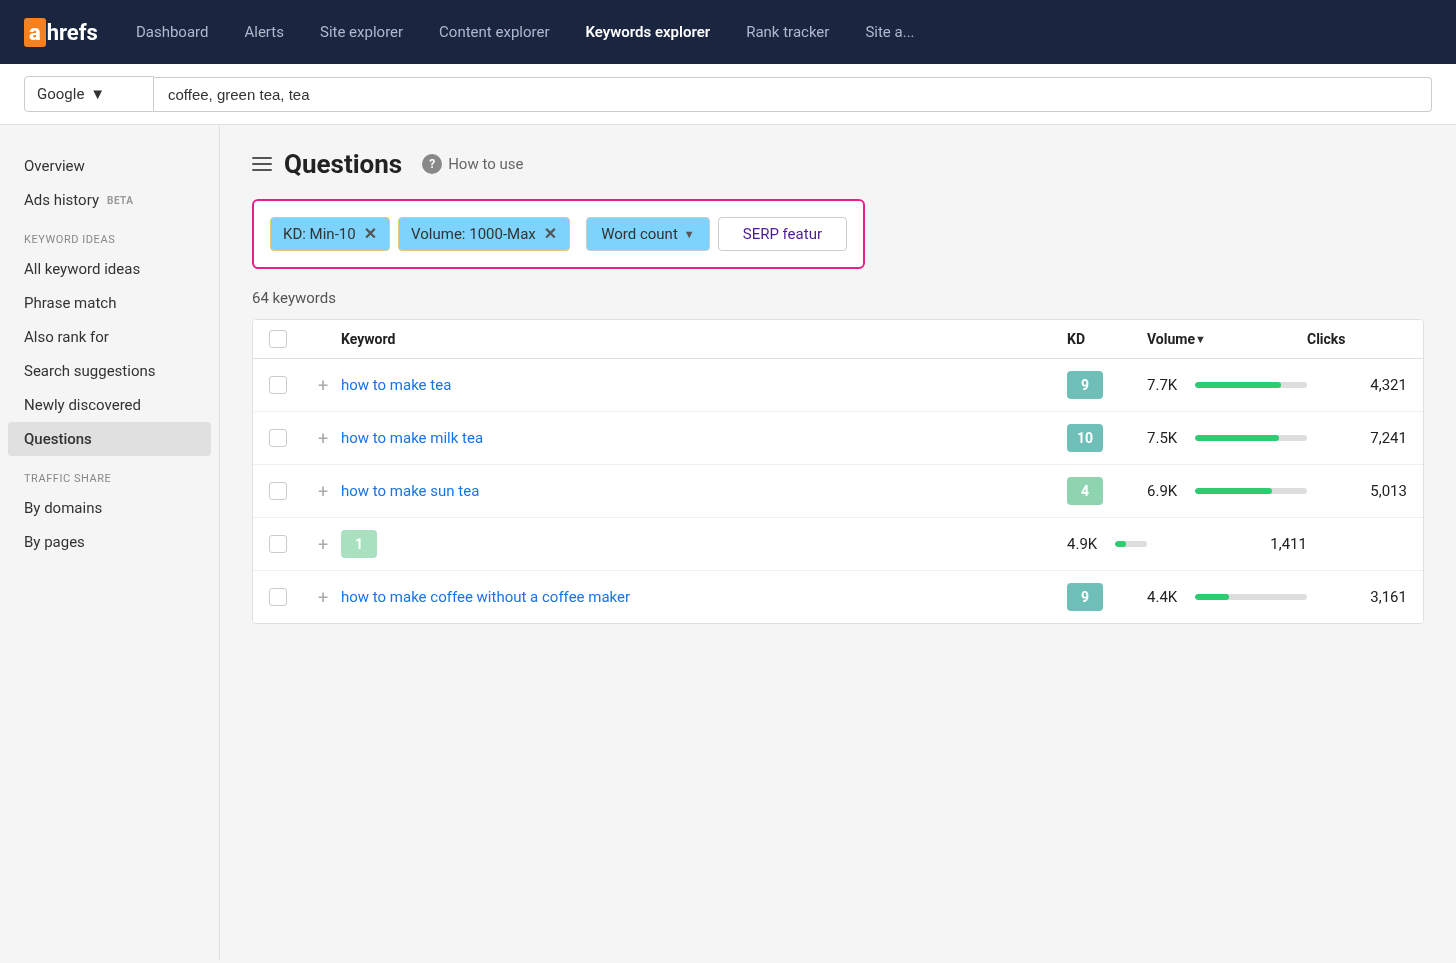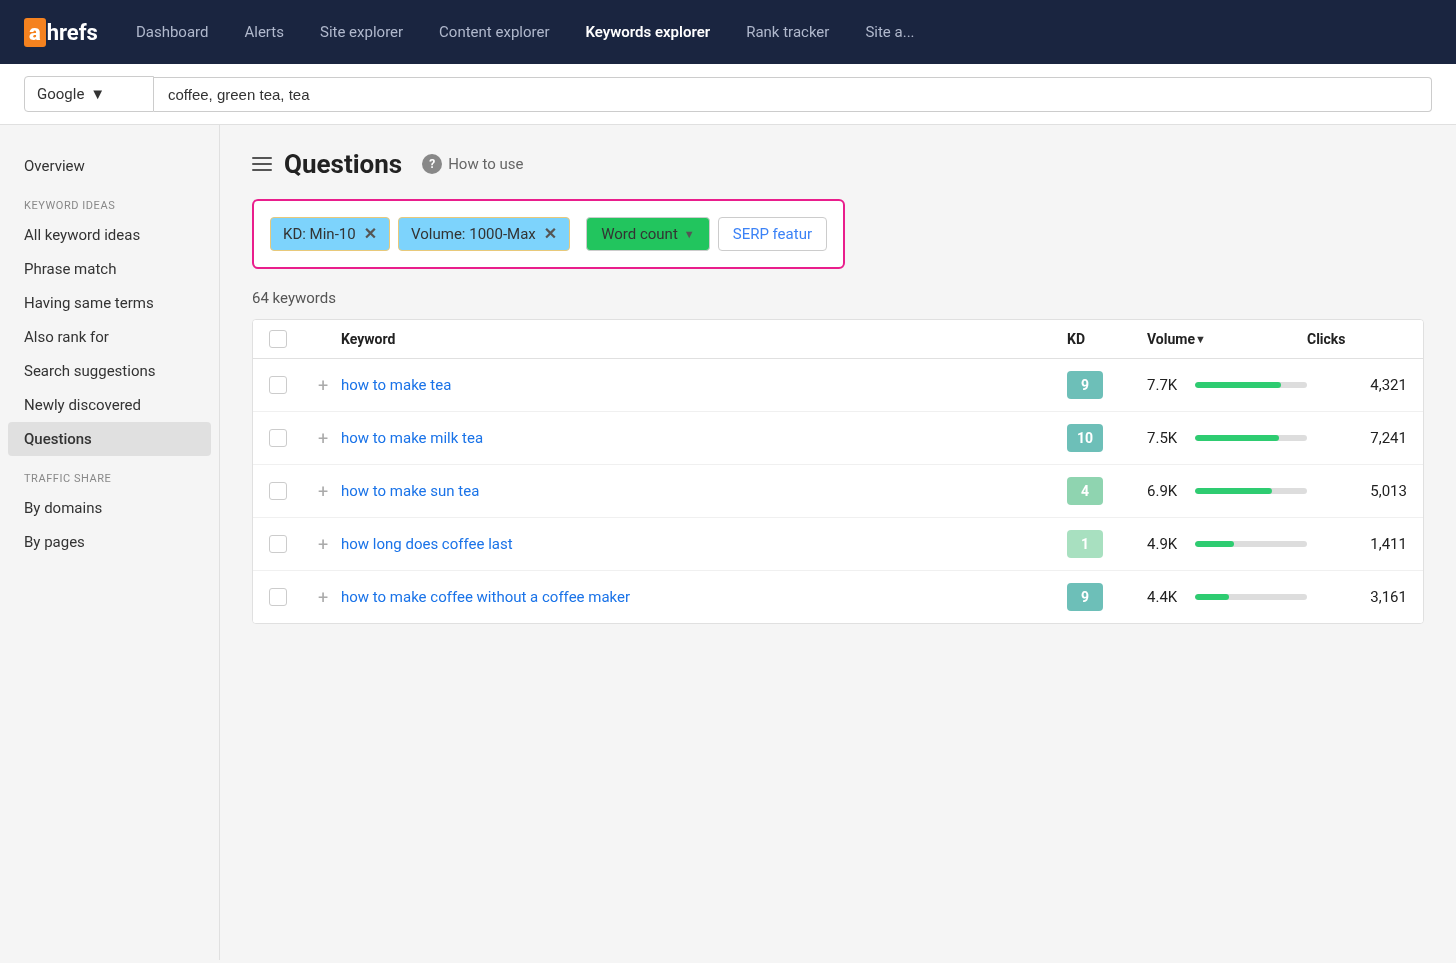--- a/index.html
+++ b/index.html
@@ -197,40 +197,40 @@
       font-weight: 700;
       line-height: 1;
     }
     .filter-dropdown {
       display: flex;
       align-items: center;
       gap: 6px;
       border: 1px solid #ccc;
       border-radius: 4px;
       padding: 7px 14px;
-      background: #22c55e;
+      background: #7dd3fc;
       cursor: pointer;
       font-size: 15px;
       color: #333;
       margin-left: 8px;
     }
     .filter-dropdown-arrow {
       font-size: 11px;
       color: #555;
     }
     .serp-feature-btn {
       display: flex;
       gap: 6px;
       border: 1px solid #ccc;
       border-radius: 4px;
-      padding: 7px 14px;
-      background: #fff;
-      cursor: pointer;
-      font-size: 15px;
-      color: #3b82f6;
+      padding: 7px 24px;
+      background: #fff;
+      cursor: pointer;
+      font-size: 15px;
+      color: #4c1d95;
     }
 
     
     .keywords-count {
       font-size: 15px;
       color: #555;
       margin-bottom: 12px;
     }
 
     
@@ -358,25 +358,28 @@
     <span>Google</span>
     <span>▼</span>
   </div>
   <input class="search-input-field" type="text" value="coffee, green tea, tea" style="">
 </div>
 
 <div class="main-layout">
 
   <aside class="sidebar">
     <div class="sidebar-item">Overview</div>
+    <div class="sidebar-item" style="display:flex;align-items:center;gap:8px;">
+      <span>Ads history</span>
+      <span style="font-size:10px;color:#999;font-weight:700;letter-spacing:0.05em;">BETA</span>
+    </div>
 
     <div class="sidebar-section-label">KEYWORD IDEAS</div>
     <div class="sidebar-item">All keyword ideas</div>
     <div class="sidebar-item">Phrase match</div>
-    <div class="sidebar-item">Having same terms</div>
     <div class="sidebar-item">Also rank for</div>
     <div class="sidebar-item">Search suggestions</div>
     <div class="sidebar-item">Newly discovered</div>
     <div class="sidebar-item active">Questions</div>
 
     <div class="sidebar-section-label">TRAFFIC SHARE</div>
     <div class="sidebar-item">By domains</div>
     <div class="sidebar-item">By pages</div>
   </aside>
 
@@ -467,21 +470,20 @@
           <div class="volume-bar-container">
             <div class="volume-bar-fill" style="width:69%;"></div>
           </div>
         </div>
         <div class="clicks-num">5,013</div>
       </div>
 
       <div class="table-row">
         <div class="row-checkbox"></div>
         <div class="row-plus">+</div>
-        <a class="row-keyword-link">how long does coffee last</a>
         <div class="kd-badge" style="background:#a8e0c0;">1</div>
         <div class="volume-cell">
           <span class="volume-num">4.9K</span>
           <div class="volume-bar-container">
             <div class="volume-bar-fill" style="width:35%;"></div>
           </div>
         </div>
         <div class="clicks-num">1,411</div>
       </div>
 

